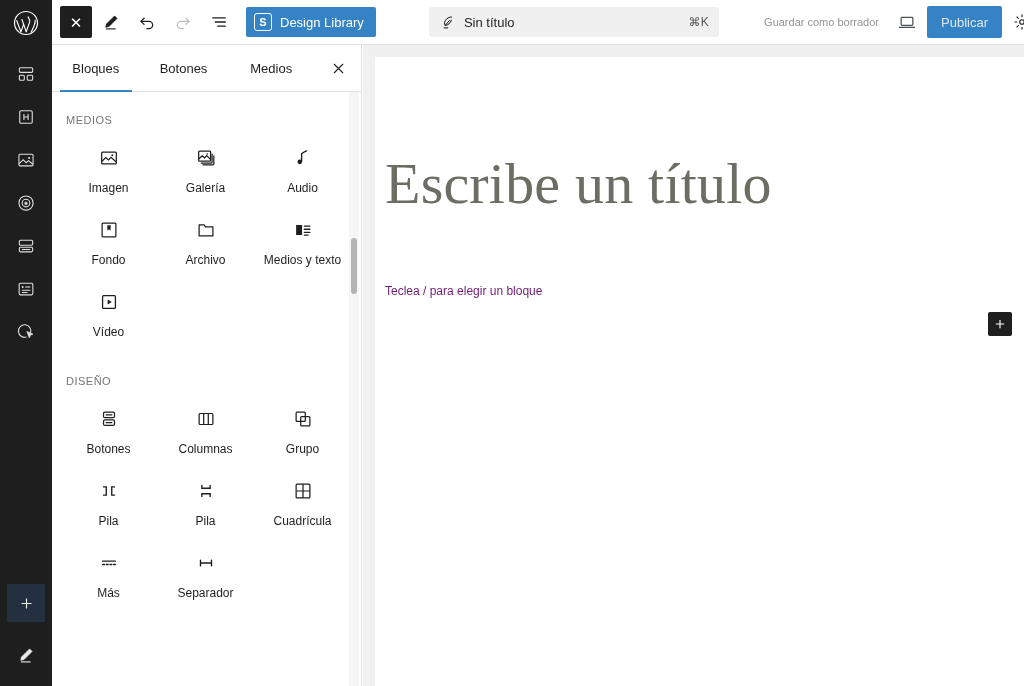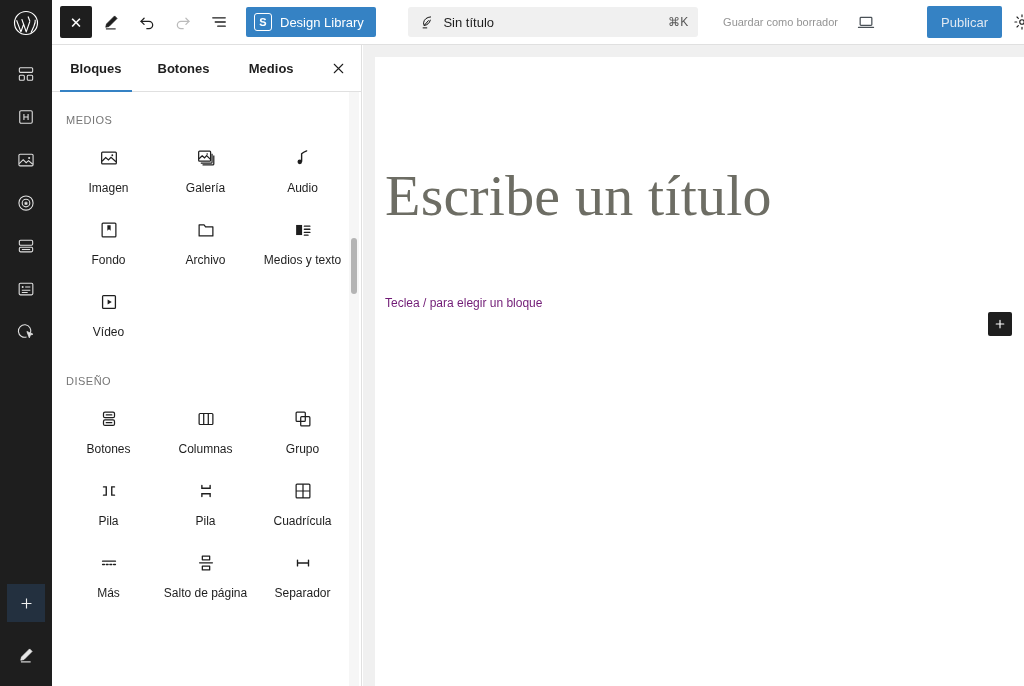--- a/index.html
+++ b/index.html
@@ -81,42 +81,42 @@
 
   .hdr-right { display: flex; align-items: center; gap: 4px; padding-right: 4px; }
   .save-draft { font-size: 11px; color: #949494; padding: 0 8px; white-space: nowrap; }
   .preview-btn {
     width: 32px; height: 32px; display: flex;
     align-items: center; justify-content: center; color: #4a5157;
   }
   .publish-btn {
     height: 32px; background: #3582c4; color: #dfe8f2;
     border-radius: 2px; padding: 0 14px; font-size: 13px;
-    display: flex; align-items: center; white-space: nowrap; margin-left: 41px;
+    display: flex; align-items: center; white-space: nowrap;
   }
   .settings-btn {
     width: 32px; height: 32px; display: flex;
     align-items: center; justify-content: center; color: #1e1e1e;
     margin-right: -18px;
   }
 
   
   #inserter {
     position: absolute; left: 52px; top: 45px;
     width: 310px; height: 641px; background: #fff;
     border-right: 1px solid #e0e0e0;
     display: flex; flex-direction: column;
   }
   .tabs {
     display: flex; align-items: stretch; height: 47px;
     border-bottom: 1px solid #e0e0e0; position: relative;
   }
   .tab {
     flex: 1 1 0; display: flex; align-items: center; justify-content: center;
-    font-size: 13px; font-weight: 700; color: #1e1e1e; position: relative;
+    font-size: 13px; font-weight: 400; color: #1e1e1e; position: relative;
   }
   .tab.active::after {
     content: ""; position: absolute; left: 8px; right: 8px; bottom: -1px;
     height: 2px; background: #3582c4;
   }
   .tab-close {
     width: 46px; display: flex; align-items: center; justify-content: center;
     color: #1e1e1e;
   }
   .panel-body {
@@ -157,21 +157,21 @@
     width: 661px; height: 641px; background: #f0f0f0;
     padding: 12px 0 0 12px;
   }
   #canvas {
     width: 649px; height: 629px; background: #fff;
     position: relative; overflow: hidden;
   }
   .post-title {
     font-family: "Liberation Serif", serif;
     font-size: 58px; font-weight: 400; color: #6d6d64;
-    padding: 95px 0 0 10px; line-height: 1.1; letter-spacing: .2px; margin-top: 12px;
+    padding: 95px 0 0 10px; line-height: 1.1; letter-spacing: .2px;
   }
   .block-placeholder {
     font-size: 12px; color: #701a75; padding: 68px 0 0 10px;
   }
   .inline-inserter {
     position: absolute; right: 12px; top: 255px;
     width: 24px; height: 24px; background: #1e1e1e; color: #fff;
     display: flex; align-items: center; justify-content: center;
     border-radius: 2px;
   }
@@ -482,30 +482,20 @@
         <div class="block-item">
           <span class="block-icon">
             <svg width="22" height="22" viewBox="0 0 24 24" fill="none" stroke="currentColor" stroke-width="1.5" stroke-linecap="round">
               <path d="M5 10h14"></path>
               <path d="M5 13.6h2M9 13.6h2M13 13.6h2M17 13.6h2"></path>
             </svg>
           </span>
           <span class="block-label">Más</span>
         </div>
 
-        <div class="block-item">
-          <span class="block-icon">
-            <svg width="22" height="22" viewBox="0 0 24 24" fill="none" stroke="currentColor" stroke-width="1.4" stroke-linecap="round" stroke-linejoin="round">
-              <path d="M8 4.5 h8 v4 h-8 z"></path>
-              <path d="M5 11.8h14"></path>
-              <path d="M8 19.5 h8 v-4 h-8 z"></path>
-            </svg>
-          </span>
-          <span class="block-label">Salto de página</span>
-        </div>
 
         <div class="block-item">
           <span class="block-icon">
             <svg width="22" height="22" viewBox="0 0 24 24" fill="none" stroke="currentColor" stroke-width="1.5" stroke-linecap="round">
               <path d="M6 12h12M6 8.8v6.4M18 8.8v6.4"></path>
             </svg>
           </span>
           <span class="block-label">Separador</span>
         </div>
       </div>

